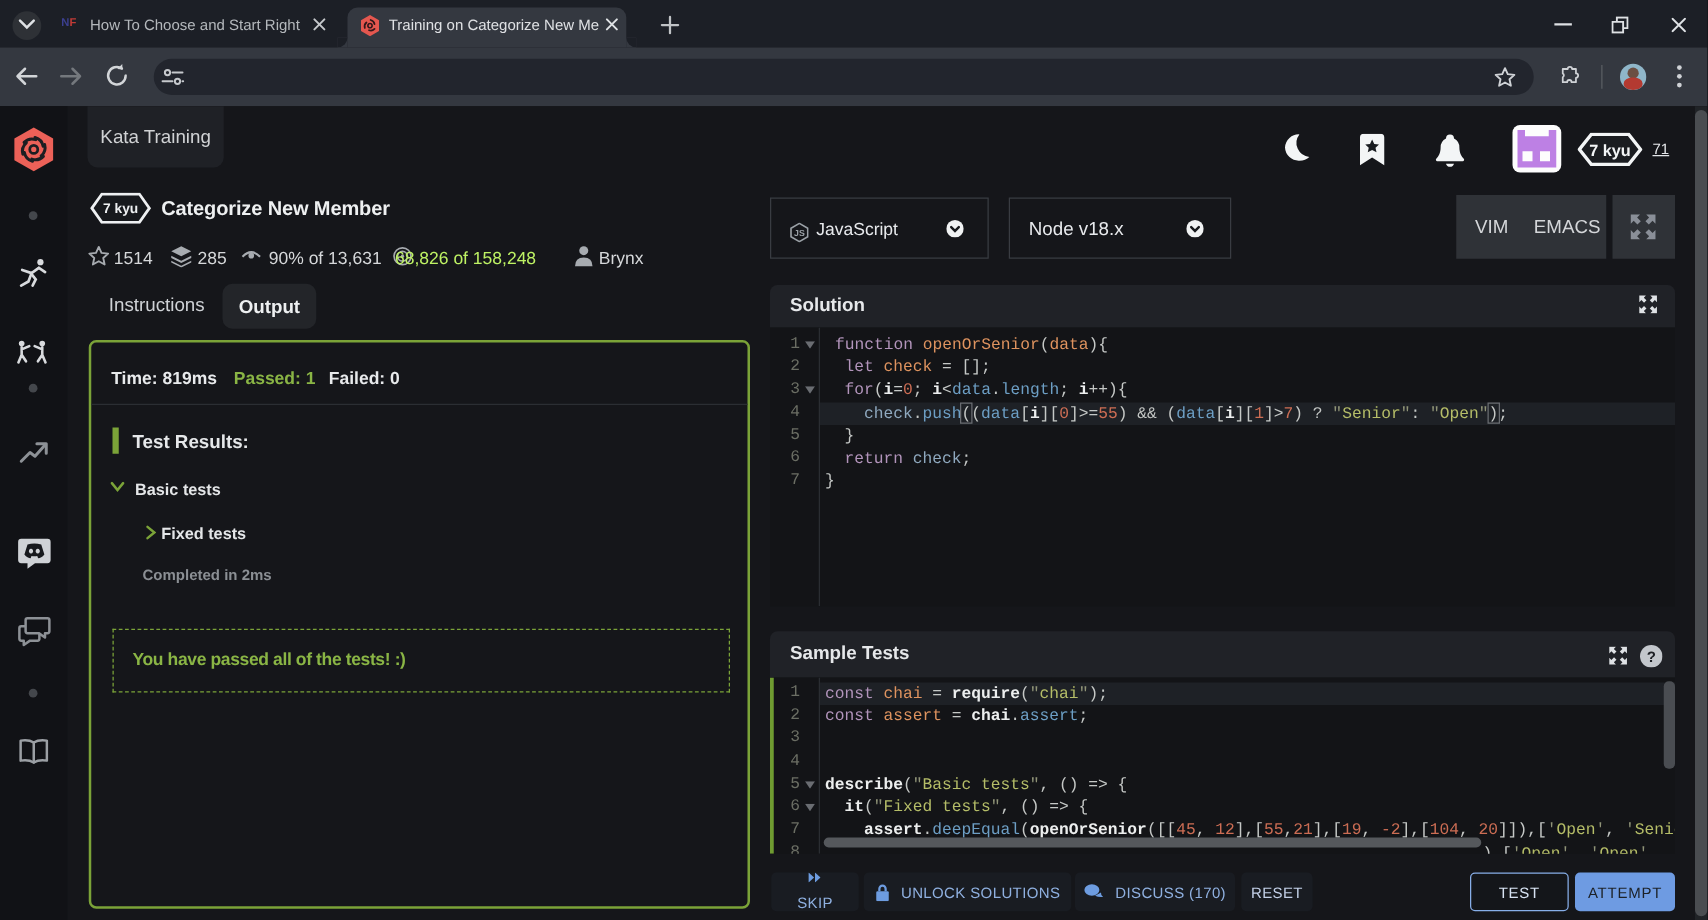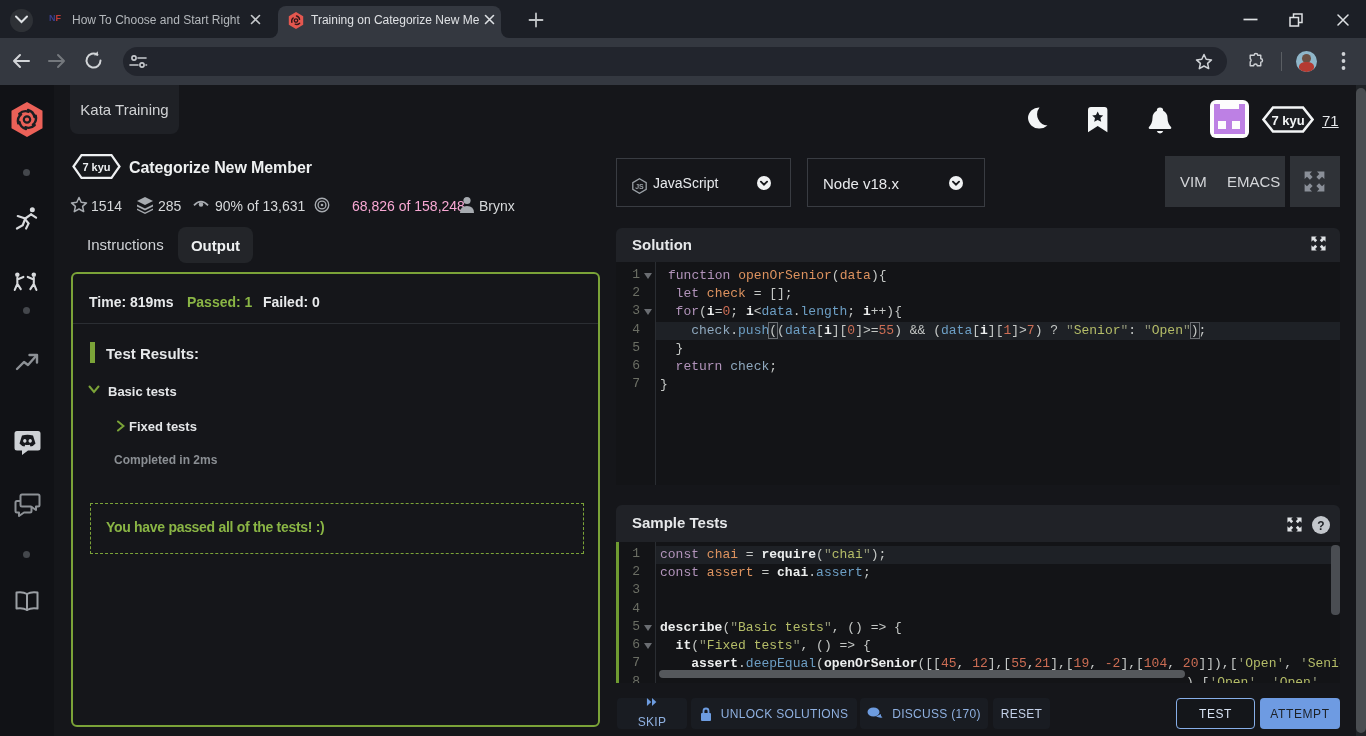--- a/index.html
+++ b/index.html
@@ -216,21 +216,21 @@
       <div class="abs" style="left:1210px;top:15px;width:39px;height:38px;background:#fdfdfd;border-radius:6px;"></div>
       <div class="abs" style="left:1214px;top:19px;width:31px;height:30px;background:#bd80e4;"></div>
       <div class="abs" style="left:1220px;top:19px;width:19px;height:5px;background:#fdfdfd;"></div>
       <div class="abs" style="left:1218px;top:36px;width:8px;height:8px;background:#fdfdfd;"></div>
       <div class="abs" style="left:1232px;top:36px;width:8px;height:8px;background:#fdfdfd;"></div>
 
       <svg class="abs" style="left:1262px;top:21px" width="52" height="27" viewBox="0 0 52 27">
         <polygon points="1.5,13.5 11,1.5 41,1.5 50.5,13.5 41,25.5 11,25.5" fill="#1b1d21" stroke="#f3f5f6" stroke-width="2.6"></polygon>
         <text x="26" y="18.5" text-anchor="middle" font-family="Liberation Sans, sans-serif" font-size="13" font-weight="bold" fill="#f3f5f6">7 kyu</text>
       </svg>
-      <div class="abs" style="left:1322px;top:27px;font-size:15px;color:#e4e6e9;text-decoration:underline;">71</div>
+      <div class="abs" style="left:1322px;top:27px;font-size:12px;color:#e4e6e9;text-decoration:underline;">71</div>
     </div>
 
     <div id="titlerow">
       <svg class="abs" style="left:72px;top:69px" width="49" height="25" viewBox="0 0 49 25">
         <polygon points="1.5,12.5 9.5,1.2 39.5,1.2 47.5,12.5 39.5,23.8 9.5,23.8" fill="#17191d" stroke="#eef0f2" stroke-width="2.2"></polygon>
         <text x="24.5" y="16.5" text-anchor="middle" font-family="Liberation Sans, sans-serif" font-size="11" font-weight="bold" fill="#eef0f2">7 kyu</text>
       </svg>
       <div class="abs" style="left:129px;top:74px;font-size:16px;font-weight:bold;color:#eef0f1;letter-spacing:-0.1px;">Categorize New Member</div>
 
       <svg class="abs" style="left:70px;top:111px" width="18" height="18" viewBox="0 0 18 18">
@@ -248,21 +248,21 @@
       <svg class="abs" style="left:193px;top:112px" width="16" height="15" viewBox="0 0 17 16">
           <path d="M1 9 Q8.5 1 16 9" fill="none" stroke="#a7abb0" stroke-width="1.8"></path>
           <circle cx="8.5" cy="8" r="2.4" fill="#a7abb0"></circle>
         </svg>
       <div class="abs" style="left:215px;top:113px;font-size:14px;color:#d6d8da;">90% of 13,631</div>
       <svg class="abs" style="left:314px;top:112px" width="16" height="16" viewBox="0 0 18 18">
           <circle cx="9" cy="9" r="7.6" fill="none" stroke="#a7abb0" stroke-width="1.5"></circle>
           <circle cx="9" cy="9" r="4.4" fill="none" stroke="#a7abb0" stroke-width="1.5"></circle>
           <circle cx="9" cy="9" r="1.5" fill="#a7abb0"></circle>
         </svg>
-      <div class="abs" style="left:352px;top:113px;font-size:14px;color:#f9a8d4;">68,826 of 158,248</div>
+      <div class="abs" style="left:316px;top:113px;font-size:14px;color:#bef264;">68,826 of 158,248</div>
       <svg class="abs" style="left:459px;top:111px" width="16" height="18" viewBox="0 0 16 18">
           <circle cx="8" cy="4.5" r="3.6" fill="#a7abb0"></circle>
           <path d="M1 17 Q1 10 8 10 Q15 10 15 17 Z" fill="#a7abb0"></path>
         </svg>
       <div class="abs" style="left:479px;top:113px;font-size:14px;color:#d6d8da;">Brynx</div>
 
       <div class="abs" style="left:87px;top:151px;font-size:15px;color:#cfd2d6;">Instructions</div>
       <div class="abs" style="left:178px;top:142px;width:75px;height:36px;background:#232529;border-radius:8px;display:flex;align-items:center;justify-content:center;">
           <span style="font-size:15px;font-weight:bold;color:#eef0f1;">Output</span>
         </div>

